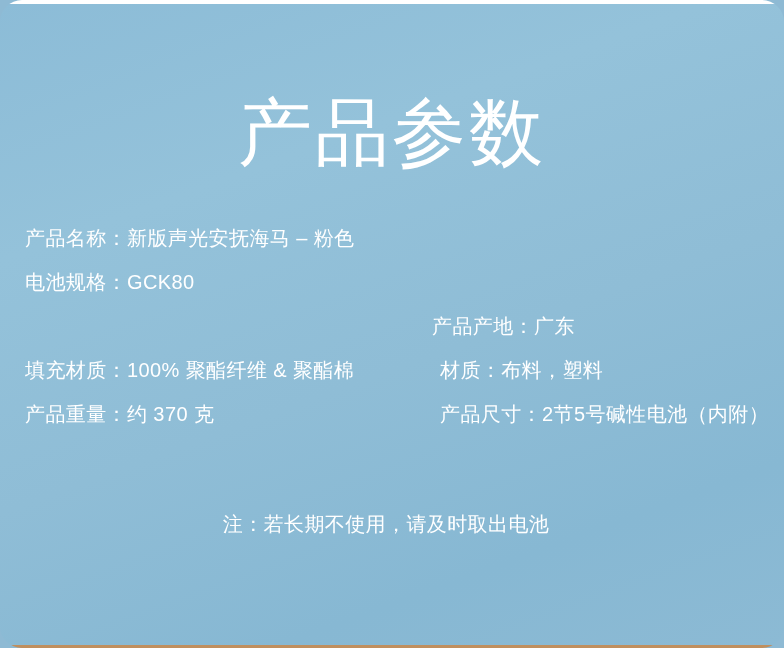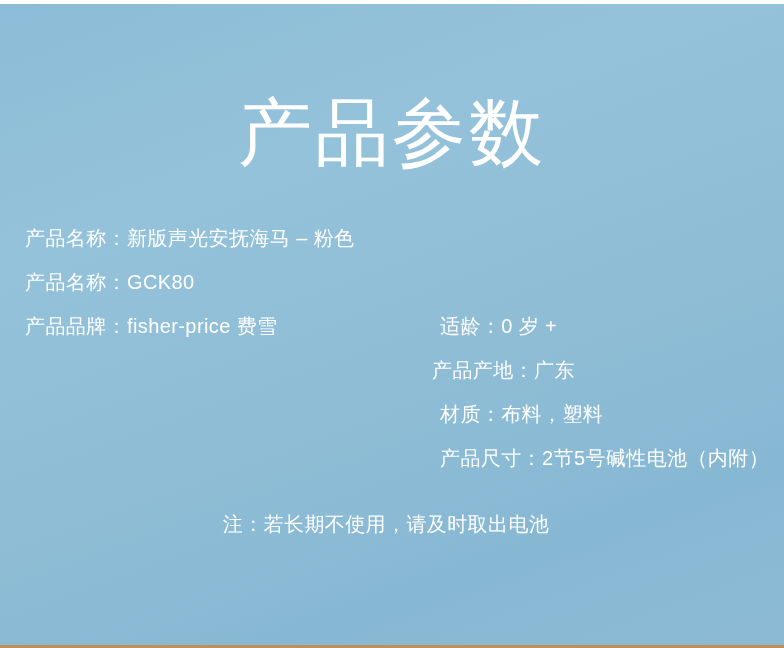--- a/index.html
+++ b/index.html
@@ -10,20 +10,21 @@
   }
   body {
     font-family:"Liberation Sans","DejaVu Sans",sans-serif;
     background:#8ebad4;
   }
   .page {
     position:relative;
     width:784px; height:648px;
     background:linear-gradient(160deg,#8cbcd7 0%,#94c2da 28%,#8fbdd6 55%,#87b8d3 80%,#8cbad4 100%);
     overflow:hidden;
+    border-radius:22px;
   }
   
   .edge-top {
     position:absolute; top:0; left:0;
     width:784px; height:4px;
     background:#ffffff;
   }
   
   .edge-bottom {
     position:absolute; bottom:0; left:0;
@@ -84,38 +85,36 @@
   <h1 class="title">产品参数</h1>
 
   <div class="spec-grid">
 
     <div class="spec-row">
       <div class="cell left">产品名称：新版声光安抚海马 – 粉色</div>
       <div class="cell right"></div>
     </div>
 
     <div class="spec-row">
-      <div class="cell left">产品名称：GCK80</div>
+      <div class="cell left">电池规格：GCK80</div>
       <div class="cell right"></div>
     </div>
 
-    <div class="spec-row">
-      <div class="cell left">产品品牌：fisher-price 费雪</div>
-      <div class="cell right">适龄：0 岁 +</div>
-    </div>
 
     <div class="spec-row">
       <div class="cell right indent">产品产地：广东</div>
     </div>
 
     <div class="spec-row">
+      <div class="cell left">填充材质：100% 聚酯纤维 &amp; 聚酯棉</div>
       <div class="cell right">材质：布料，塑料</div>
     </div>
 
     <div class="spec-row">
+      <div class="cell left">产品重量：约 370 克</div>
       <div class="cell right">产品尺寸：2节5号碱性电池（内附）</div>
     </div>
 
   </div>
 
   <div class="note">注：若长期不使用，请及时取出电池</div>
 
   <div class="edge-bottom"></div>
 
 </div>

